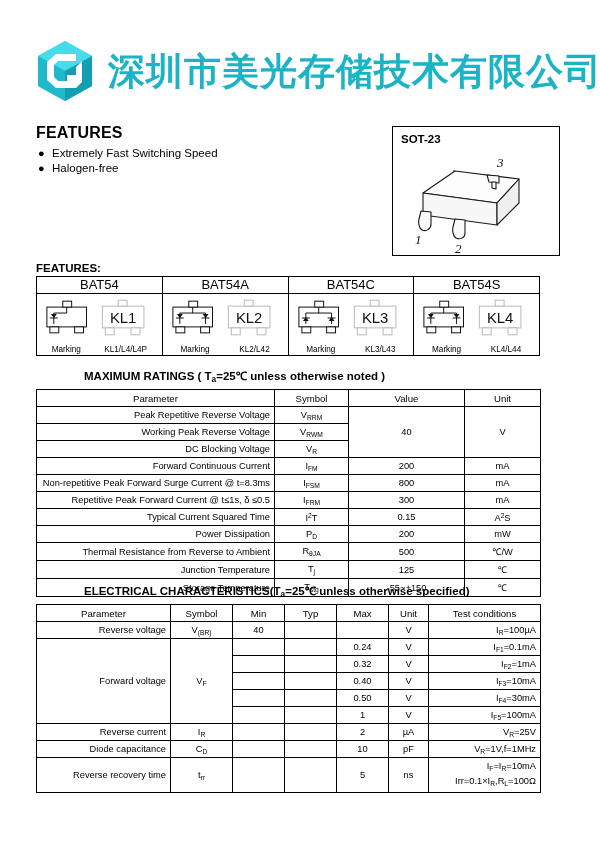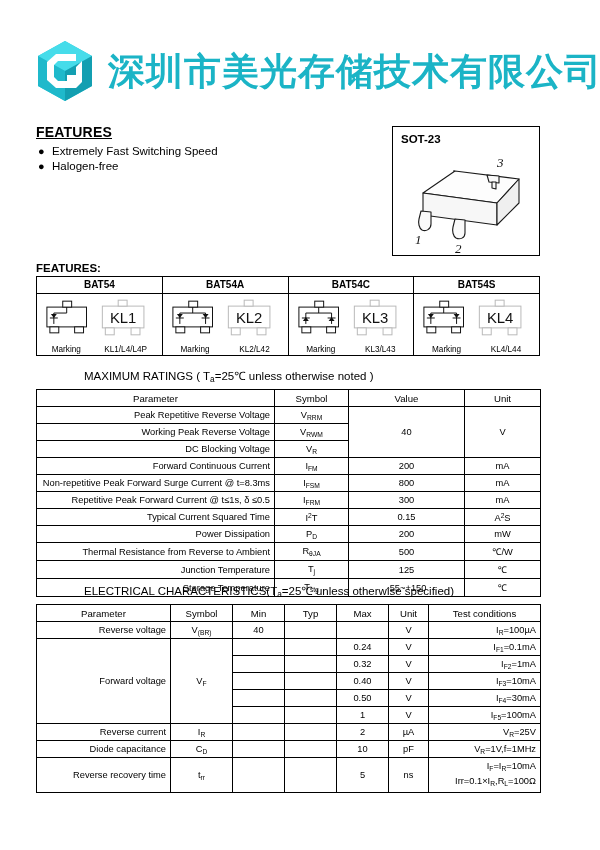--- a/index.html
+++ b/index.html
@@ -13,41 +13,41 @@
     overflow:hidden;
   }
 
   
   .header { position:absolute; left:36px; top:36px; width:528px; height:70px; display:flex; align-items:center; }
   .logo-mark { width:58px; height:62px; flex:0 0 58px; position:relative; }
   .logo-title { margin-left:14px; font-size:37px; font-weight:bold; color:#1BB4C6; letter-spacing:1px; line-height:1; white-space:nowrap; }
 
   
   .features { position:absolute; left:36px; top:124px; width:320px; }
-  .sec-head { font-size:14px; font-weight:bold; letter-spacing:0.2px;text-decoration:underline; }
+  .sec-head { font-size:16px; font-weight:bold; letter-spacing:0.2px; }
   .feat-list { margin:4px 0 0 0; padding:0; list-style:none; }
   .feat-list li { font-size:11.5px; line-height:15px; padding-left:16px; position:relative; }
   .feat-list li .bul { position:absolute; left:2px; top:0px; font-size:11px; }
 
   
-  .pkgbox { position:absolute; left:392px; top:126px; width:148px; height:130px; border:1.3px solid #000; background:#fff; }
+  .pkgbox { position:absolute; left:392px; top:126px; width:168px; height:130px; border:1.3px solid #000; background:#fff; }
   .pkg-label { position:absolute; left:8px; top:6px; font-size:11.5px; font-weight:bold; }
   .pkg-art { position:absolute; left:0; top:14px; width:168px; height:116px; }
 
   
   .marking-head { position:absolute; left:36px; top:262px; font-size:11.5px; font-weight:bold; }
   .marking-tbl { position:absolute; left:36px; top:276px; width:504px; border-collapse:collapse; table-layout:fixed; }
   .marking-tbl td { border:1.1px solid #000; padding:0; vertical-align:top; }
-  .mk-title { text-align:center; font-size:10px; font-weight:bold; height:16px; line-height:16px; }
+  .mk-title { text-align:center; font-size:13px; font-weight:normal; height:16px; line-height:16px; }
   .mk-body { height:62px; position:relative; }
   .mk-art { position:absolute; left:0; top:2px; width:100%; height:42px; }
   .mk-cap { position:absolute; left:0; bottom:1px; width:100%; display:flex; justify-content:space-around; font-size:8.2px; padding:0 3px;text-align:right; }
 
   
-  .tbl-head { font-size:11.5px; font-weight:normal;padding-left:48px; }
+  .tbl-head { font-size:11.5px; font-weight:bold;padding-left:48px; }
   table.spec { border-collapse:collapse; table-layout:fixed; width:504px; }
   table.spec td, table.spec th { border:1px solid #000; font-size:9.3px; font-weight:normal; padding:2px 4px; height:17px; }
   table.spec th { font-weight:normal; text-align:center; font-size:9.6px; }
   .c { text-align:center; }
   .l { text-align:right; }
   .b { font-weight:bold; }
   sub { font-size:72%; vertical-align:-0.28em; }
   sup { font-size:72%; vertical-align:0.42em; }
 
   #maxsec { position:absolute; left:36px; top:368px; width:504px; }

